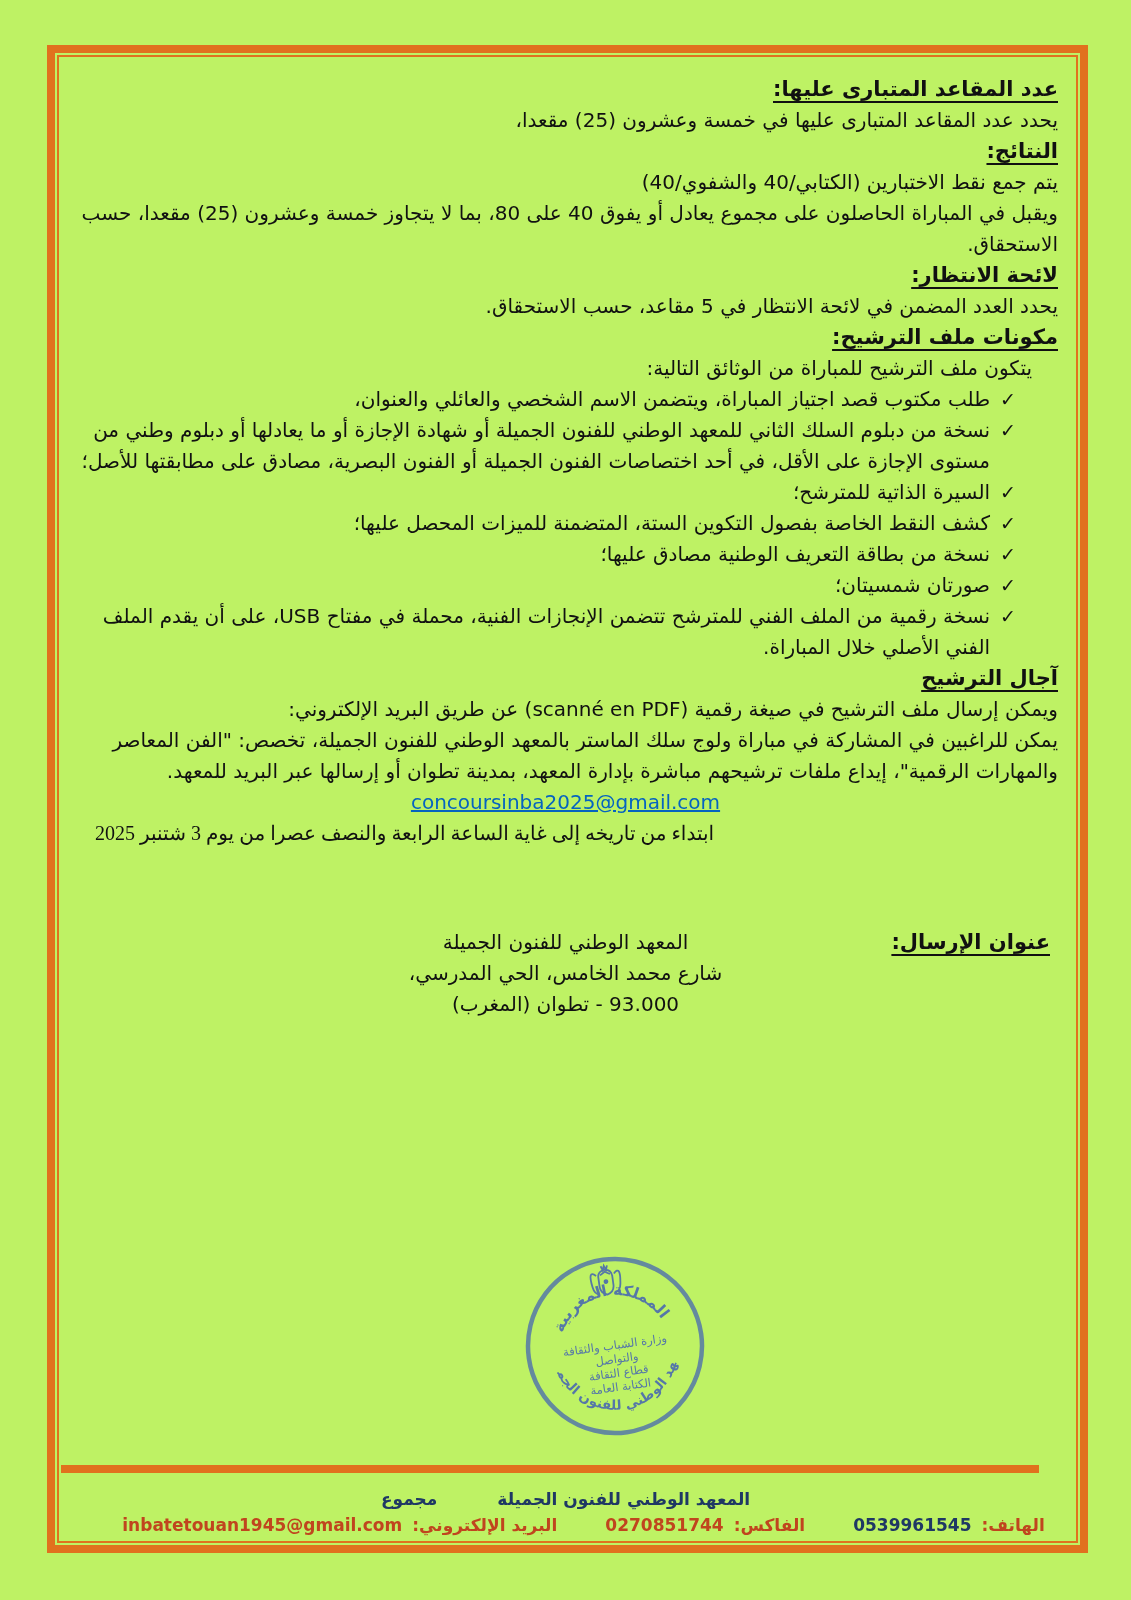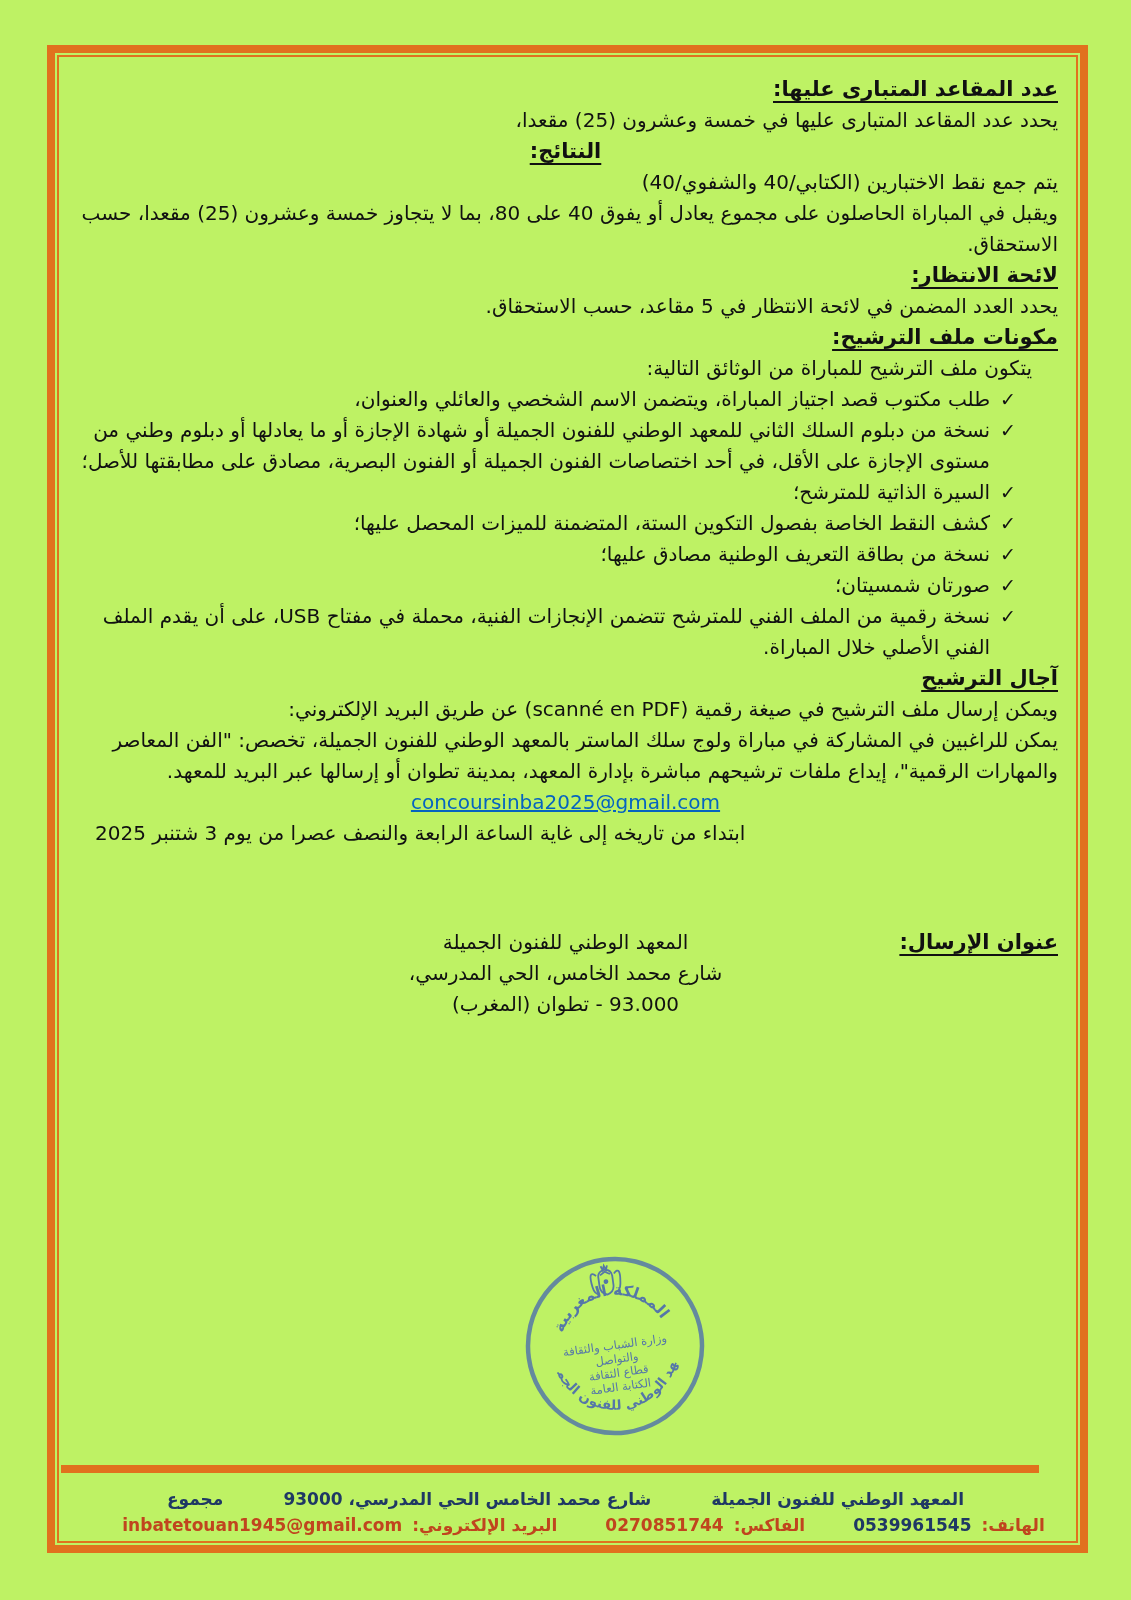--- a/index.html
+++ b/index.html
@@ -20,33 +20,33 @@
     direction:rtl;text-align:right;color:#111;
     font-size:20px;line-height:31px;
     padding:13px 10px 0 10px;box-sizing:border-box;
   }
   h2.sec{
     font-size:21px;font-weight:bold;margin:0;
     text-decoration:underline;text-decoration-thickness:2px;text-underline-offset:5px;
     line-height:31px;
   }
   p.para{margin:0;}
-  .mt8{margin-top:8px;}  .mt18{margin-top:18px;text-align:right;} .mt20{margin-top:20px;text-align:center;} .mt30{margin-top:30px;} .mt38{margin-top:38px;} .mt44{margin-top:44px;}
+  .mt8{margin-top:8px;}  .mt18{margin-top:18px;text-align:right;} .mt20{margin-top:20px;} .mt30{margin-top:30px;} .mt38{margin-top:38px;} .mt44{margin-top:44px;}
 
   .intro{padding-right:26px;}
   .bullets{margin:0;}
   .bullet{display:flex;gap:10px;padding-right:42px;align-items:flex-start;}
   .bullet .check{flex:0 0 auto;font-weight:bold;font-size:19px;line-height:31px;}
   .bullet .btxt{flex:1 1 auto;}
   .email-line{text-align:center;}
   .email-link{color:#0563c1;text-decoration:underline;}
-  .deadline{text-align:left;padding-left:22px;}
+  .deadline{text-align:left;padding-left:22px;font-family:Liberation Serif, serif;}
 
   .send-row{position:relative;margin-top:78px;}
-  .send-heading{position:absolute;right:0;top:0;text-align:right;}
+  .send-heading{position:absolute;right:8px;top:0;text-align:right;}
   .addr{ text-align:center;margin:0 60px 0 60px;}
 
   
   .stamp{position:absolute;left:520px;top:1243px;width:190px;height:205px;}
 
   
   .footer-rule{position:absolute;left:61px;top:1465px;width:978px;height:8px;background:#e1711e;}
   .footer{position:absolute;left:61px;right:61px;top:1486px;direction:rtl;
           font-weight:bold;font-size:17px;line-height:26px;color:#1f3864;}
   .f-line{display:flex;justify-content:center;align-items:baseline;white-space:nowrap;}
@@ -149,21 +149,20 @@
           <textPath href="#stampArcBottom" startOffset="50%" text-anchor="middle">المعهد الوطني للفنون الجميلة</textPath>
         </text>
       </g>
     </svg>
   </div>
 
   <div class="footer-rule"></div>
   <div class="footer">
     <div class="f-line f-line1">
       <span>المعهد الوطني للفنون الجميلة</span>
-      <span>شارع محمد الخامس الحي المدرسي،  93000</span>
       <span>مجموع</span>
     </div>
     <div class="f-line f-line2">
       <span class="f-group">
         <span class="f-red">الهاتف:</span>
         <span>0539961545</span>
       </span>
       <span class="f-group">
         <span class="f-red">الفاكس:</span>
         <span class="f-red">0270851744</span>

